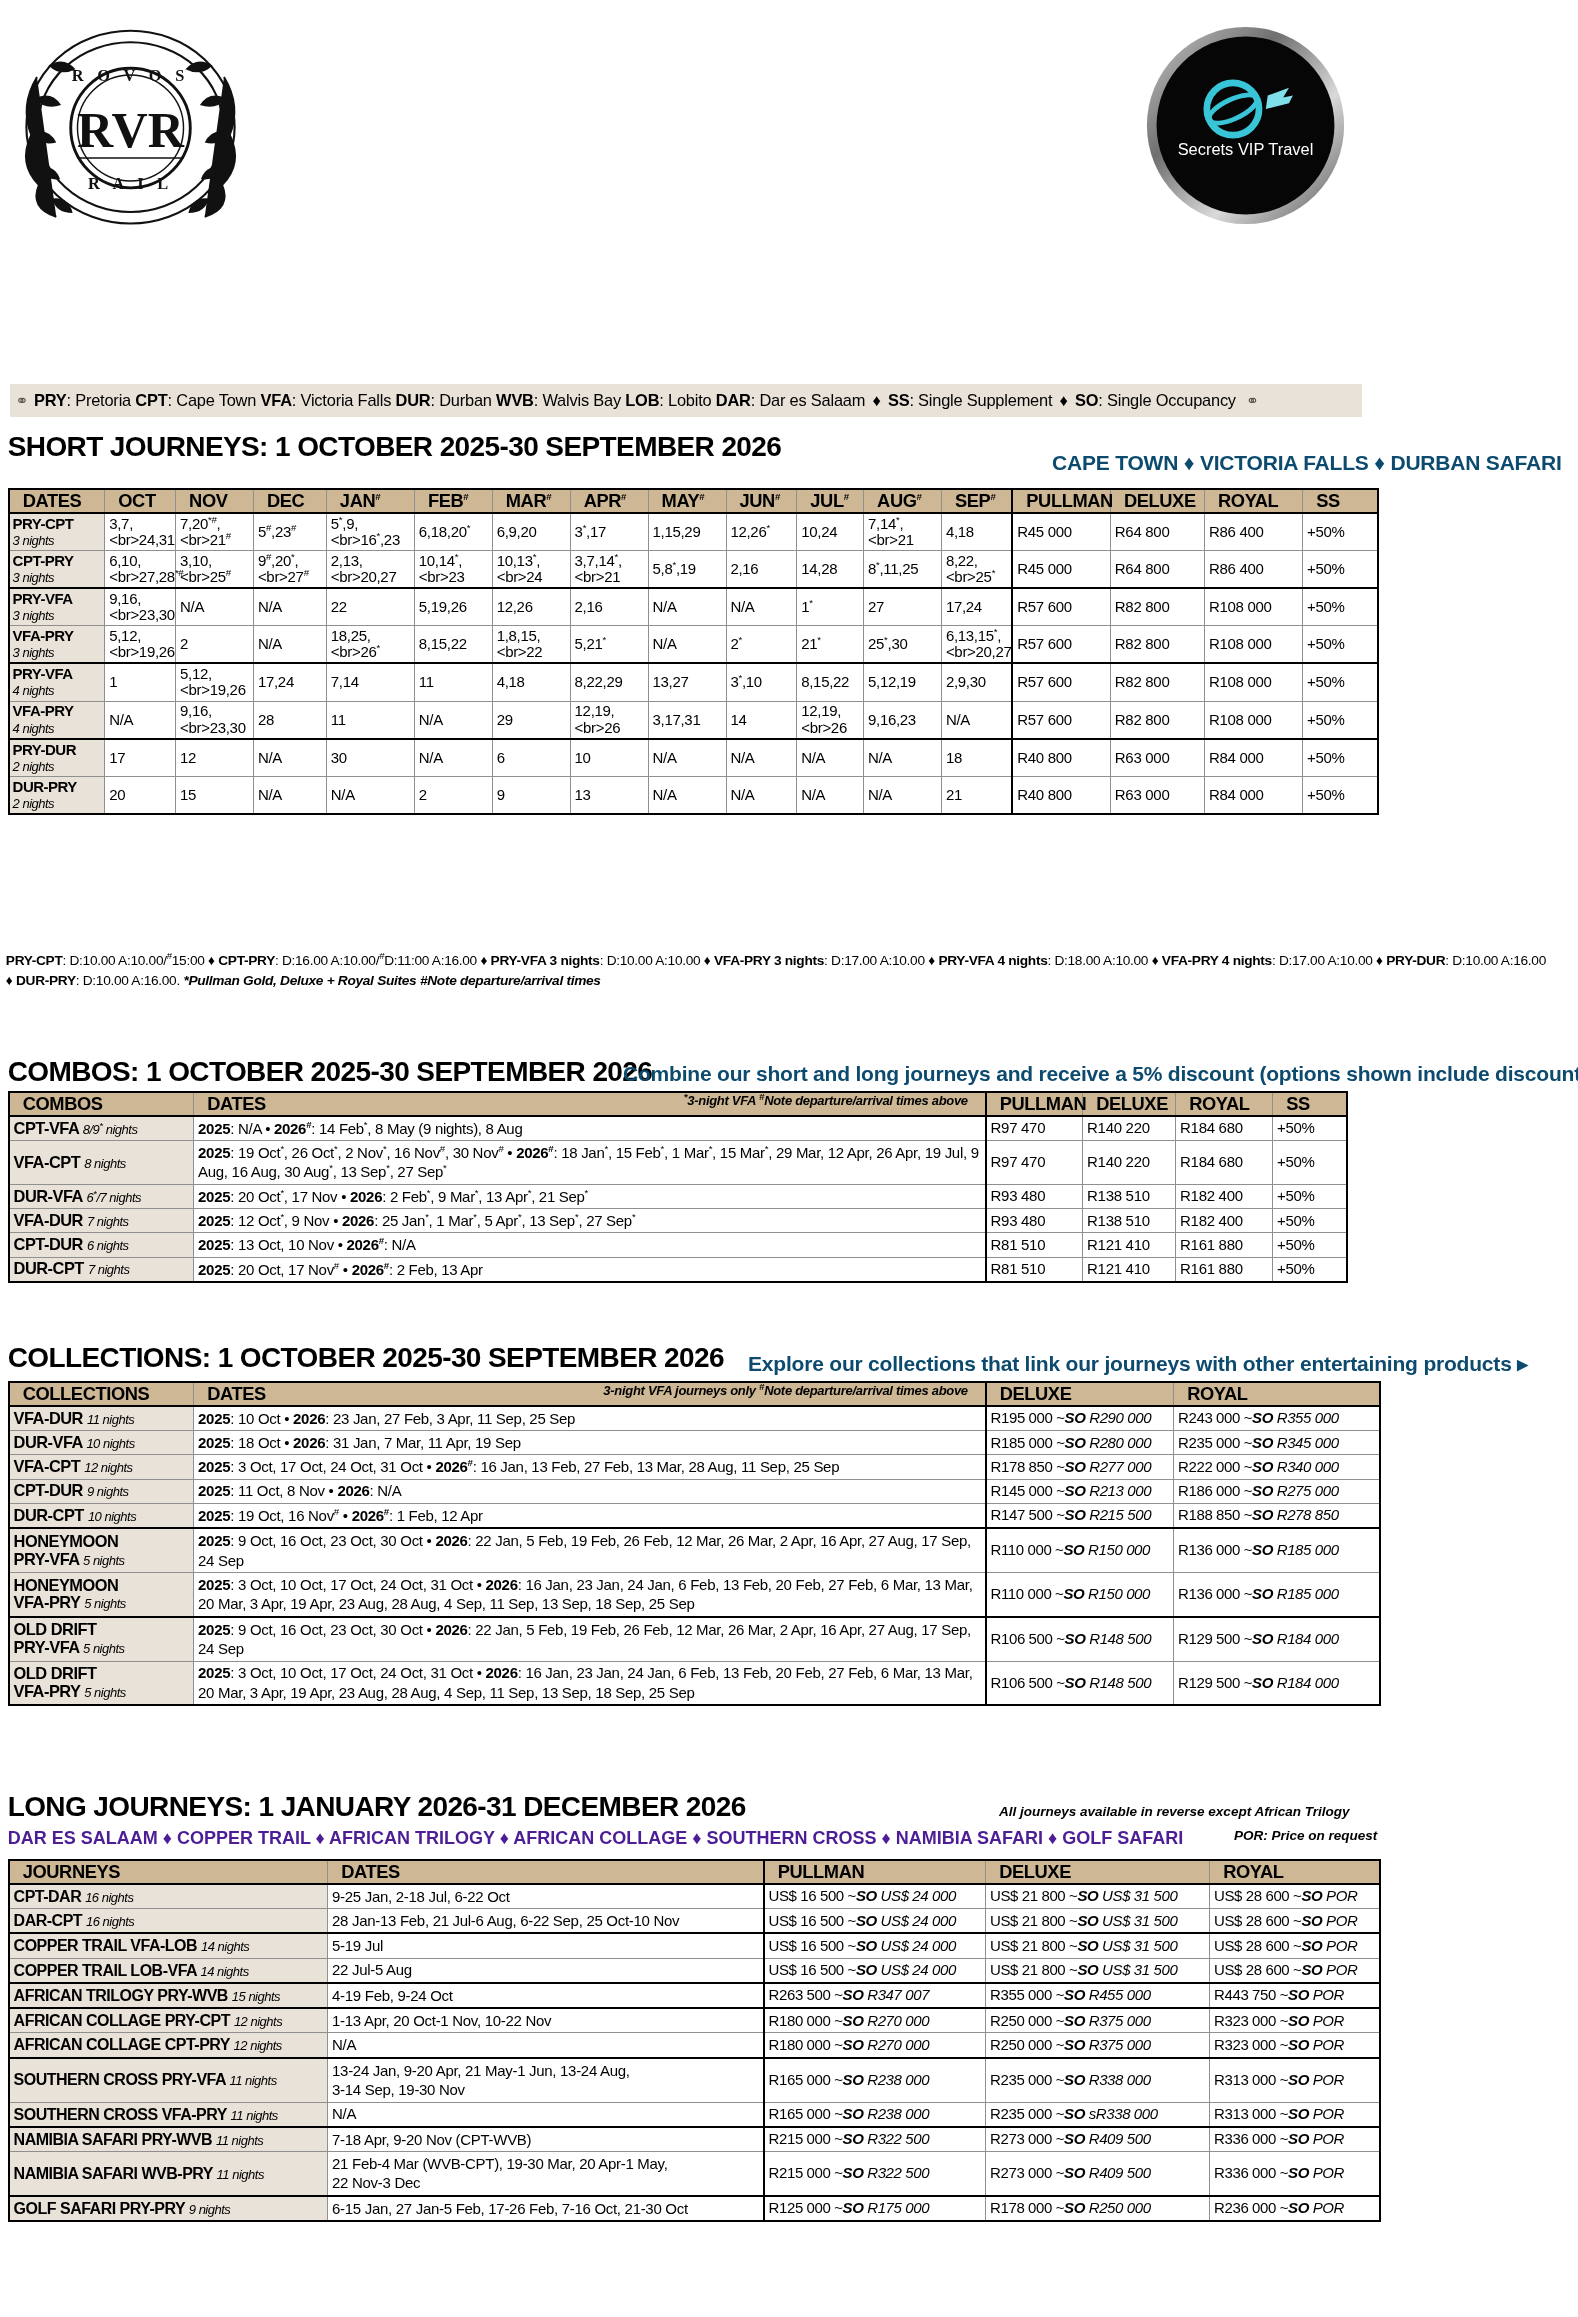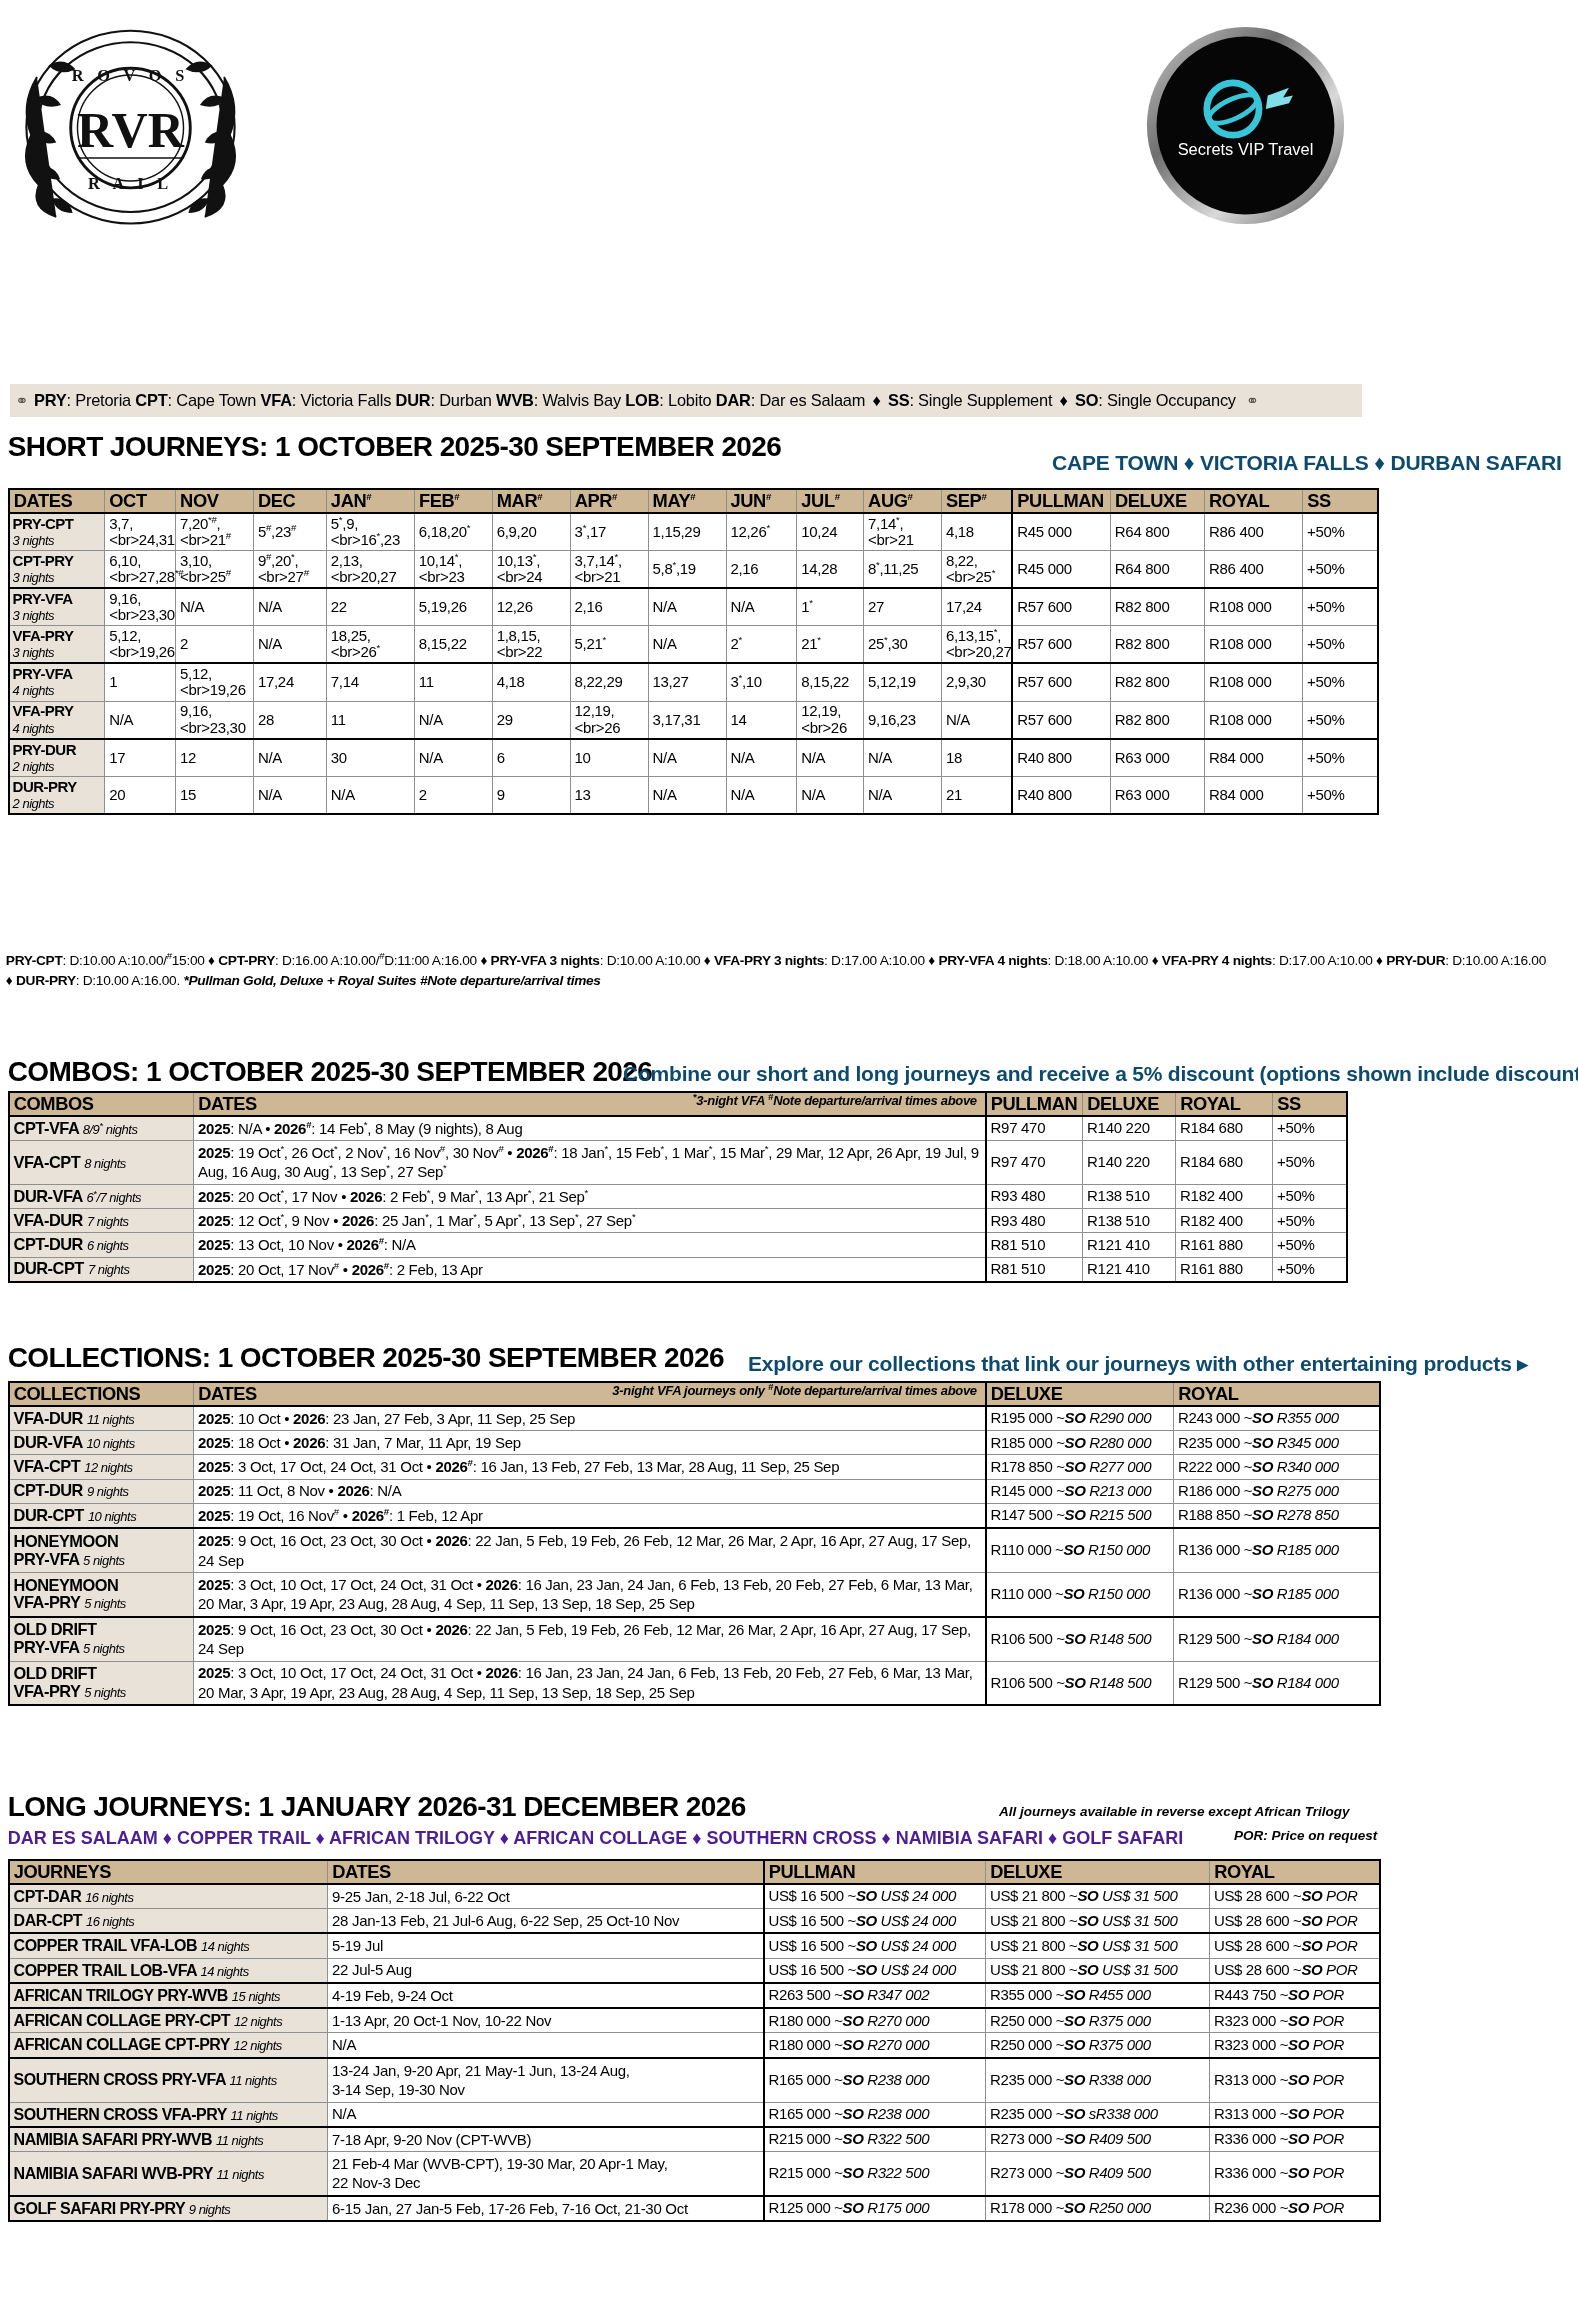--- a/index.html
+++ b/index.html
@@ -42,21 +42,21 @@
     border:1px solid #8f8f8f;
     font-size:15px;
     padding:1.9px 3.9px;
     vertical-align:middle;
     line-height:1.08;
     background:#fff;
     letter-spacing:-0.3px;
   }
   thead th{
     background:#cdb795;font-weight:bold;font-size:18.3px;
-    text-align:left;padding:1px 4px;letter-spacing:-0.4px;margin-top:7px;
+    text-align:left;padding:1px 13px;letter-spacing:-0.4px;margin-top:7px;
   }
   .rowhead{
     background:#e8e2d8;font-weight:bold;font-size:16.4px;
     letter-spacing:-0.5px;white-space:nowrap;
   }
   .rowhead .nights{font-weight:normal;font-style:italic;font-size:13px;}
   .outer{border:2.9px solid #000 !important;}
   td.thickL,th.thickL{border-left:2.9px solid #000;}
   tr.thickT > td, tr.thickT > th{border-top:2.9px solid #000;}
   thead tr th{border-top:2.9px solid #000;border-bottom:2.9px solid #000;}
@@ -555,21 +555,21 @@
         <tr>
           <td class="rowhead">COPPER TRAIL LOB-VFA <span class="nights">14 nights</span></td>
           <td class="datecol">22 Jul-5 Aug</td>
           <td class="thickL"><span class="price">US$ 16 500 ~<span class="so">SO</span> <span class="soval">US$ 24 000</span></span></td>
           <td><span class="price">US$ 21 800 ~<span class="so">SO</span> <span class="soval">US$ 31 500</span></span></td>
           <td><span class="price">US$ 28 600 ~<span class="so">SO</span> <span class="soval">POR</span></span></td>
         </tr>
         <tr class="thickT">
           <td class="rowhead">AFRICAN TRILOGY PRY-WVB <span class="nights">15 nights</span></td>
           <td class="datecol">4-19 Feb, 9-24 Oct</td>
-          <td class="thickL"><span class="price">R263 500 ~<span class="so">SO</span> <span class="soval">R347 002</span></span></td>
+          <td class="thickL"><span class="price">R263 500 ~<span class="so">SO</span> <span class="soval">R347 007</span></span></td>
           <td><span class="price">R355 000 ~<span class="so">SO</span> <span class="soval">R455 000</span></span></td>
           <td><span class="price">R443 750 ~<span class="so">SO</span> <span class="soval">POR</span></span></td>
         </tr>
         <tr class="thickT">
           <td class="rowhead">AFRICAN COLLAGE PRY-CPT <span class="nights">12 nights</span></td>
           <td class="datecol">1-13 Apr, 20 Oct-1 Nov, 10-22 Nov</td>
           <td class="thickL"><span class="price">R180 000 ~<span class="so">SO</span> <span class="soval">R270 000</span></span></td>
           <td><span class="price">R250 000 ~<span class="so">SO</span> <span class="soval">R375 000</span></span></td>
           <td><span class="price">R323 000 ~<span class="so">SO</span> <span class="soval">POR</span></span></td>
         </tr>

